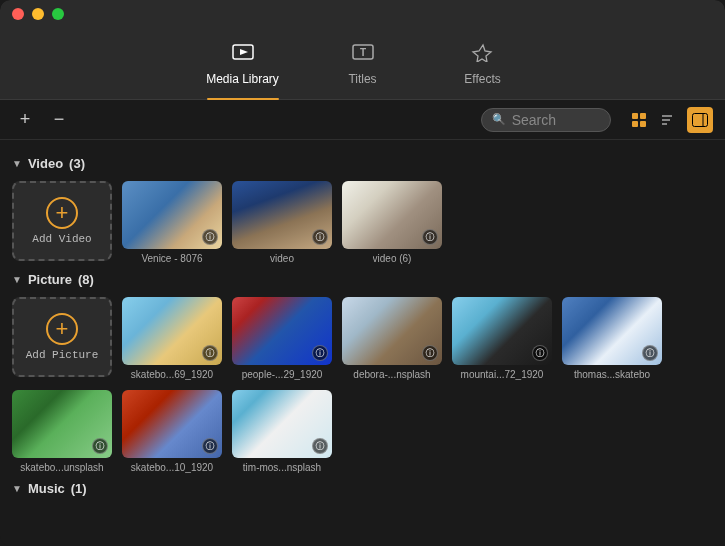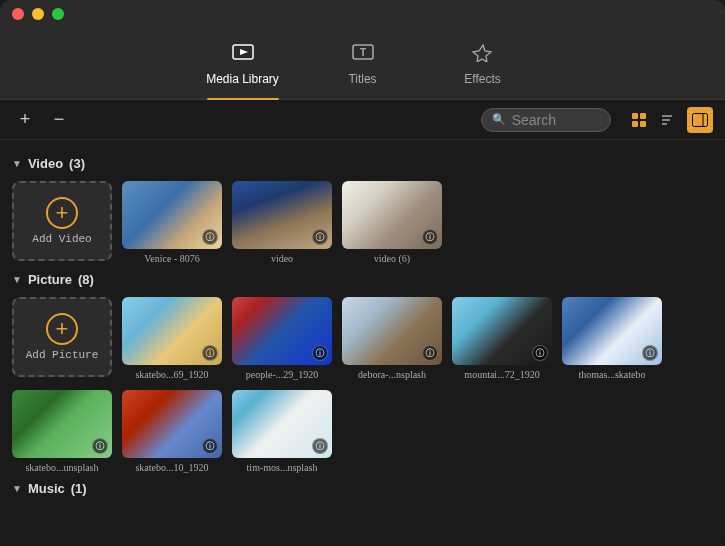--- a/index.html
+++ b/index.html
@@ -237,21 +237,20 @@
       border: 1px solid rgba(255,255,255,0.3);
     }
     .media-label {
       font-size: 10px;
       color: #aaa;
       text-align: left;
       max-width: 100px;
       white-space: nowrap;
       overflow: hidden;
       text-overflow: ellipsis;
-      font-family: Liberation Serif, serif;
     }
 
     
     .thumb-venice { background: linear-gradient(135deg, #5b8fc4 0%, #3a6fa8 40%, #c8a87a 70%, #e8d4a0 100%); }
     .thumb-video  { background: linear-gradient(160deg, #2a5298 0%, #1e3a6e 30%, #8b7355 60%, #c4a882 100%); }
     .thumb-video3 { background: linear-gradient(135deg, #f0f0e8 0%, #d4cfc0 30%, #a09080 60%, #7a6a5a 100%); }
     .thumb-skate1 { background: linear-gradient(135deg, #87ceeb 0%, #6ab4d8 30%, #e8c87a 60%, #c8a850 100%); }
     .thumb-people { background: linear-gradient(135deg, #cc4444 0%, #aa2222 20%, #2255aa 50%, #1133cc 100%); }
     .thumb-debora { background: linear-gradient(135deg, #c8d8e8 0%, #a0b8c8 30%, #8b7355 60%, #6a5540 100%); }
     .thumb-mount  { background: linear-gradient(135deg, #87ceeb 0%, #5ab0d0 30%, #2a2a2a 60%, #1a1a1a 100%); }

